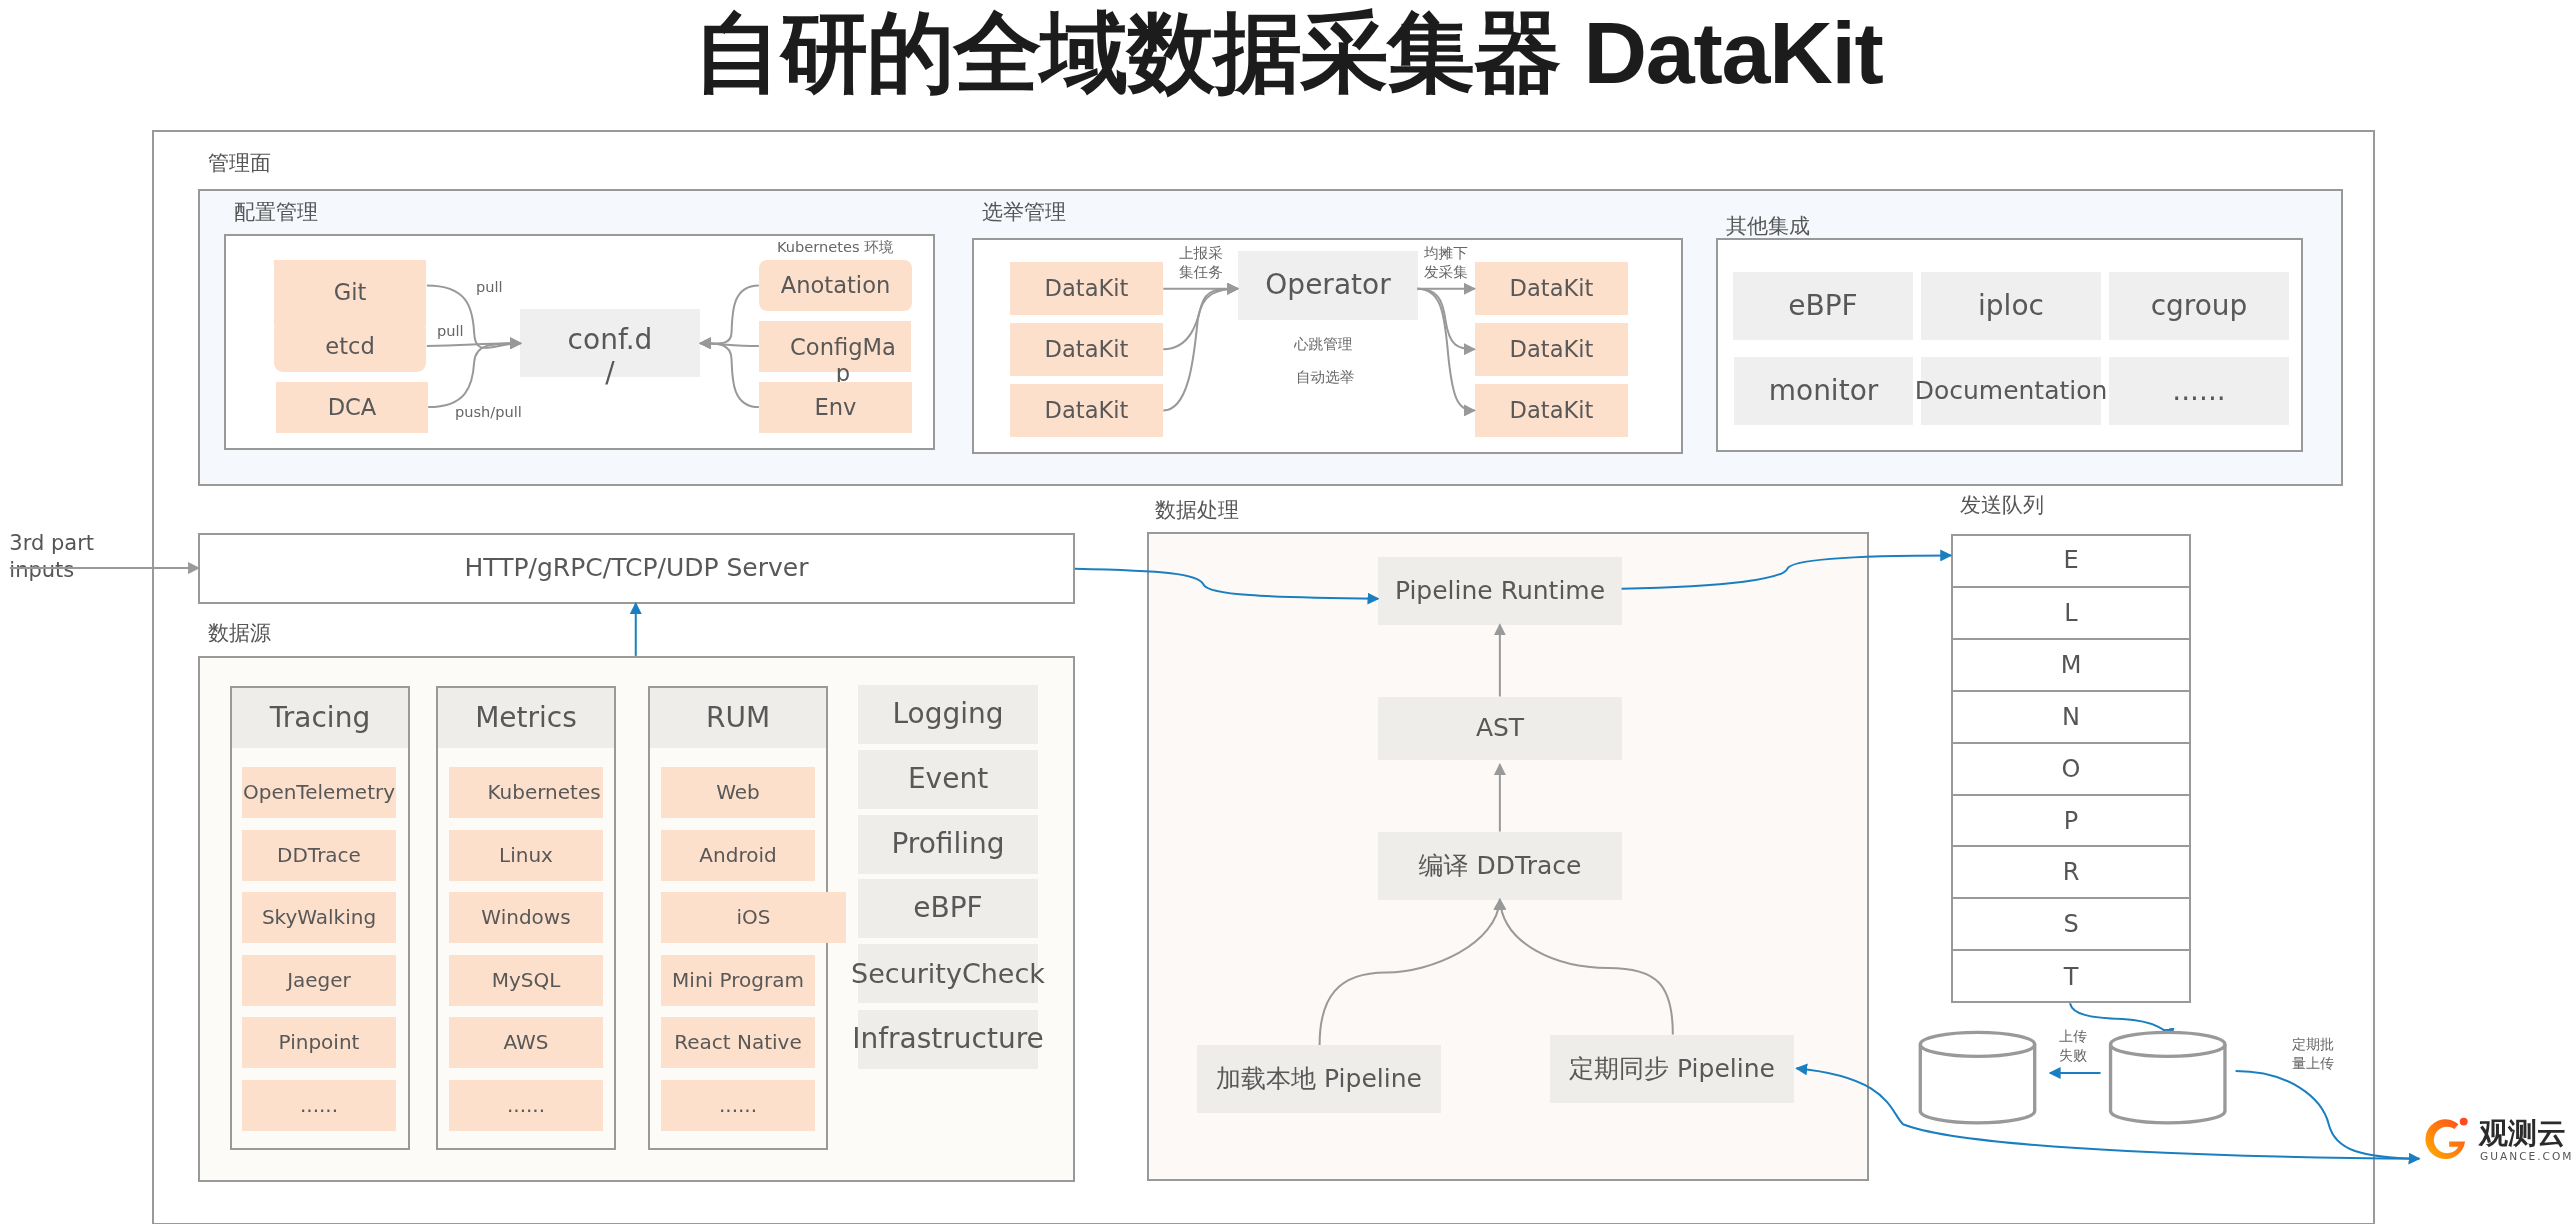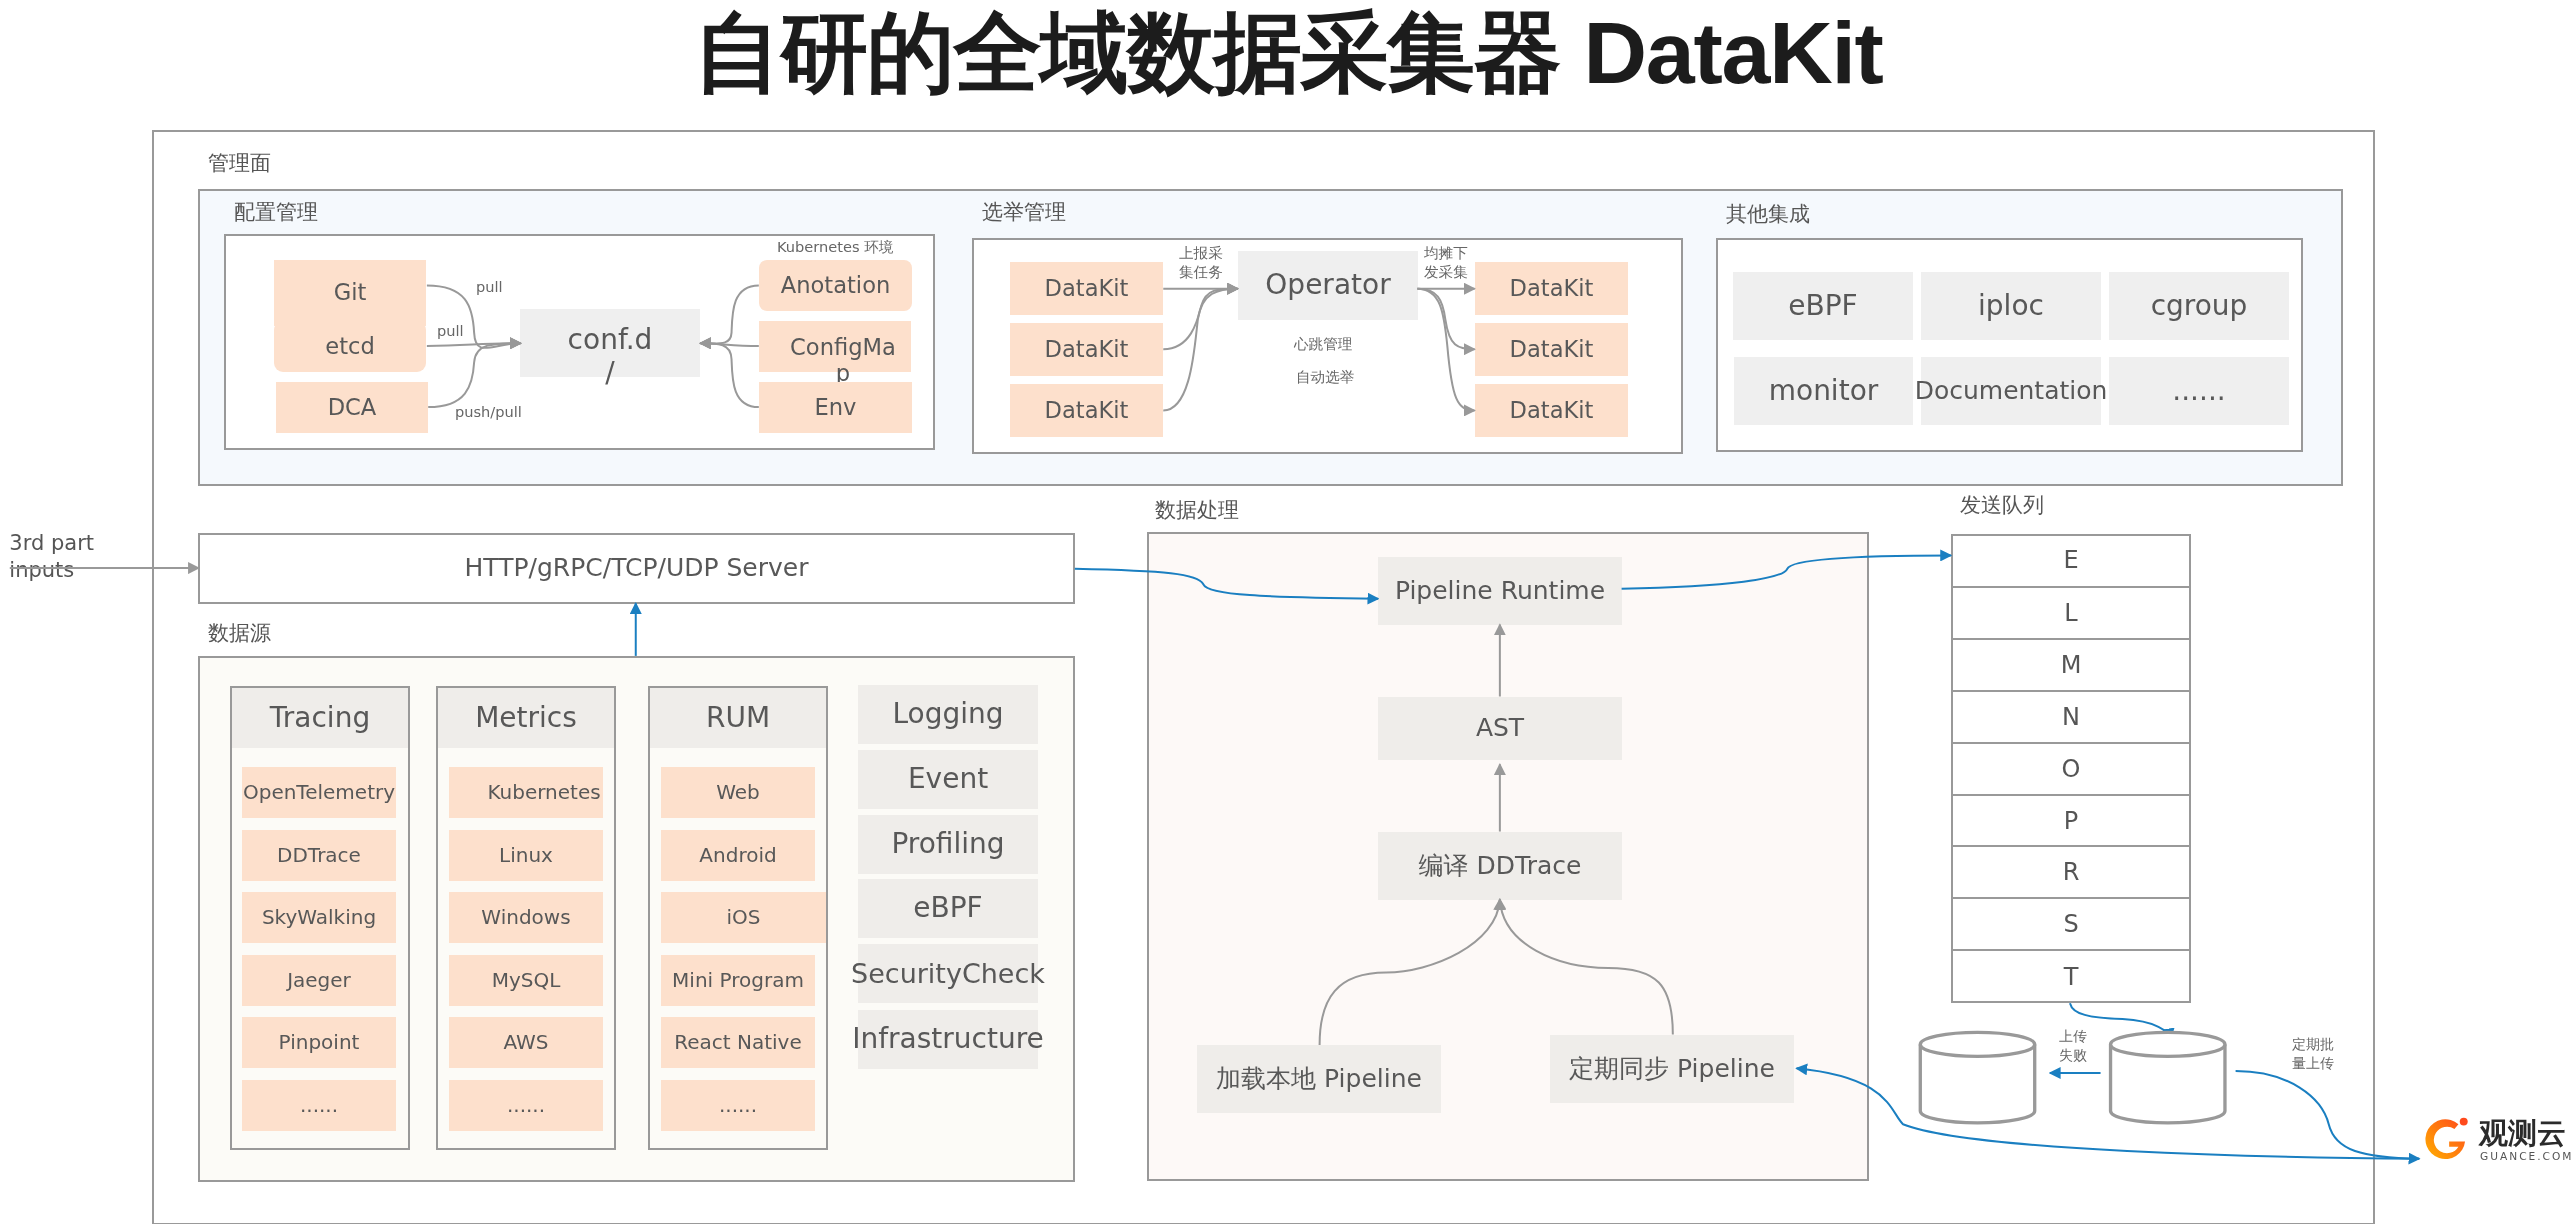--- a/index.html
+++ b/index.html
@@ -69,21 +69,21 @@
 <div class="abs box grey f42" style="left:1238px;top:251px;width:180px;height:69px;">Operator</div>
 <div class="abs small" style="left:1424px;top:244px;white-space:pre;">均摊下
 发采集</div>
 <div class="abs small" style="left:1294px;top:335px;">心跳管理</div>
 <div class="abs small" style="left:1296px;top:368px;">自动选举</div>
 
 <div class="abs box peach f34" style="left:1475px;top:262px;width:153px;height:53px;">DataKit</div>
 <div class="abs box peach f34" style="left:1475px;top:323px;width:153px;height:53px;">DataKit</div>
 <div class="abs box peach f34" style="left:1475px;top:384px;width:153px;height:53px;">DataKit</div>
 
-<div class="abs label" style="left:1726px;top:200px;">其他集成</div>
+<div class="abs label" style="left:1726px;top:212px;">其他集成</div>
 <div class="abs frame" style="left:1716px;top:238px;width:587px;height:214px;background:#ffffff;"></div>
 <div class="abs box grey f42" style="left:1733px;top:272px;width:180px;height:68px;">eBPF</div>
 <div class="abs box grey f42" style="left:1921px;top:272px;width:180px;height:68px;">iploc</div>
 <div class="abs box grey f42" style="left:2109px;top:272px;width:180px;height:68px;">cgroup</div>
 <div class="abs box grey f42" style="left:1734px;top:357px;width:179px;height:68px;">monitor</div>
 <div class="abs box grey f38" style="left:1921px;top:357px;width:180px;height:68px;">Documentation</div>
 <div class="abs box grey f42" style="left:2109px;top:357px;width:180px;height:68px;">......</div>
 
 <div class="abs label" style="left:9.3px;top:530px;white-space:pre;line-height:27px;">3rd part
 inputs</div>
@@ -106,21 +106,21 @@
     <div class="abs box peach f30" style="left: 449px; top: 767px; width: 154px; height: 51px; padding-left: 36px;">Kubernetes</div>
     <div class="abs box peach f30" style="left: 449px; top: 830px; width: 154px; height: 51px;">Linux</div>
     <div class="abs box peach f30" style="left: 449px; top: 892px; width: 154px; height: 51px;">Windows</div>
     <div class="abs box peach f30" style="left: 449px; top: 955px; width: 154px; height: 51px;">MySQL</div>
     <div class="abs box peach f30" style="left: 449px; top: 1017px; width: 154px; height: 51px;">AWS</div>
     <div class="abs box peach f30" style="left: 449px; top: 1080px; width: 154px; height: 51px;">......</div>
     <div class="abs" style="left: 648px; top: 686px; width: 180px; height: 464px; border: 2px solid rgb(153, 153, 153); background: rgb(252, 251, 247);"></div>
     <div class="abs box warm f42" style="left: 650px; top: 688px; width: 176px; height: 60px;">RUM</div>
     <div class="abs box peach f30" style="left: 661px; top: 767px; width: 154px; height: 51px;">Web</div>
     <div class="abs box peach f30" style="left: 661px; top: 830px; width: 154px; height: 51px;">Android</div>
-    <div class="abs box peach f30" style="left: 661px; top: 892px; width: 165px; height: 51px;">iOS</div>
+    <div class="abs box peach f30" style="left: 661px; top: 892px; width: 185px; height: 51px;">iOS</div>
     <div class="abs box peach f30" style="left: 661px; top: 955px; width: 154px; height: 51px;">Mini Program</div>
     <div class="abs box peach f30" style="left: 661px; top: 1017px; width: 154px; height: 51px;">React Native</div>
     <div class="abs box peach f30" style="left: 661px; top: 1080px; width: 154px; height: 51px;">......</div>
     <div class="abs box warm f42" style="left: 858px; top: 685px; width: 180px; height: 59px;">Logging</div>
     <div class="abs box warm f42" style="left: 858px; top: 750px; width: 180px; height: 59px;">Event</div>
     <div class="abs box warm f42" style="left: 858px; top: 815px; width: 180px; height: 59px;">Profiling</div>
     <div class="abs box warm f42" style="left: 858px; top: 879px; width: 180px; height: 59px;">eBPF</div>
     <div class="abs box warm f42" style="left: 858px; top: 944px; width: 180px; height: 59px; font-size: 27px;">SecurityCheck</div>
     <div class="abs box warm f42" style="left: 858px; top: 1010px; width: 180px; height: 59px;">Infrastructure</div>
   </div>

